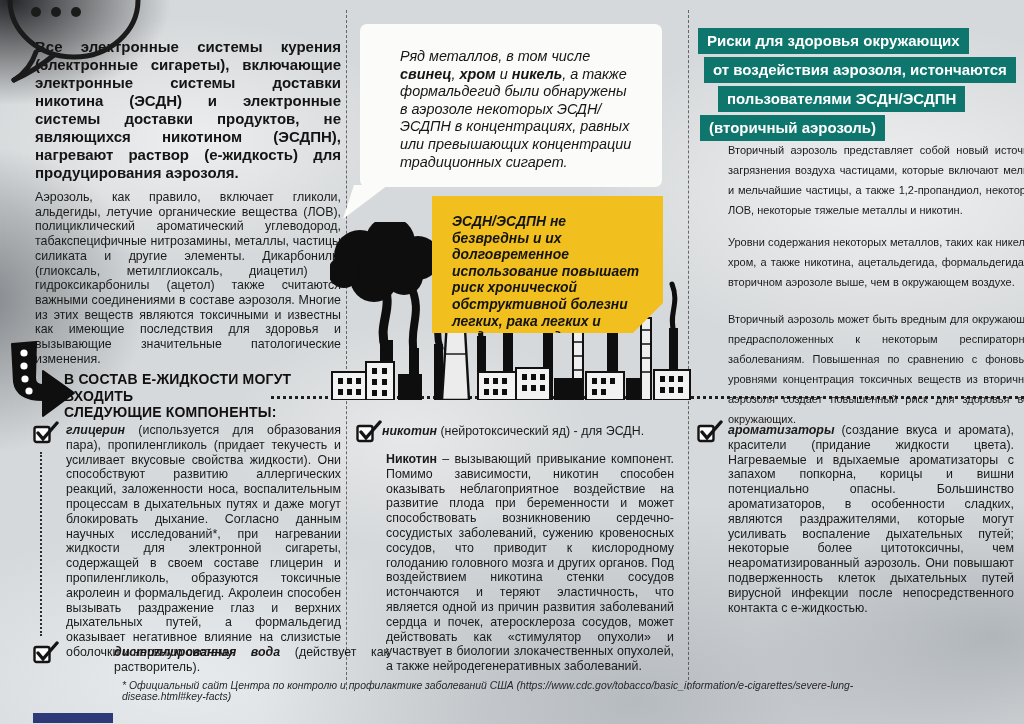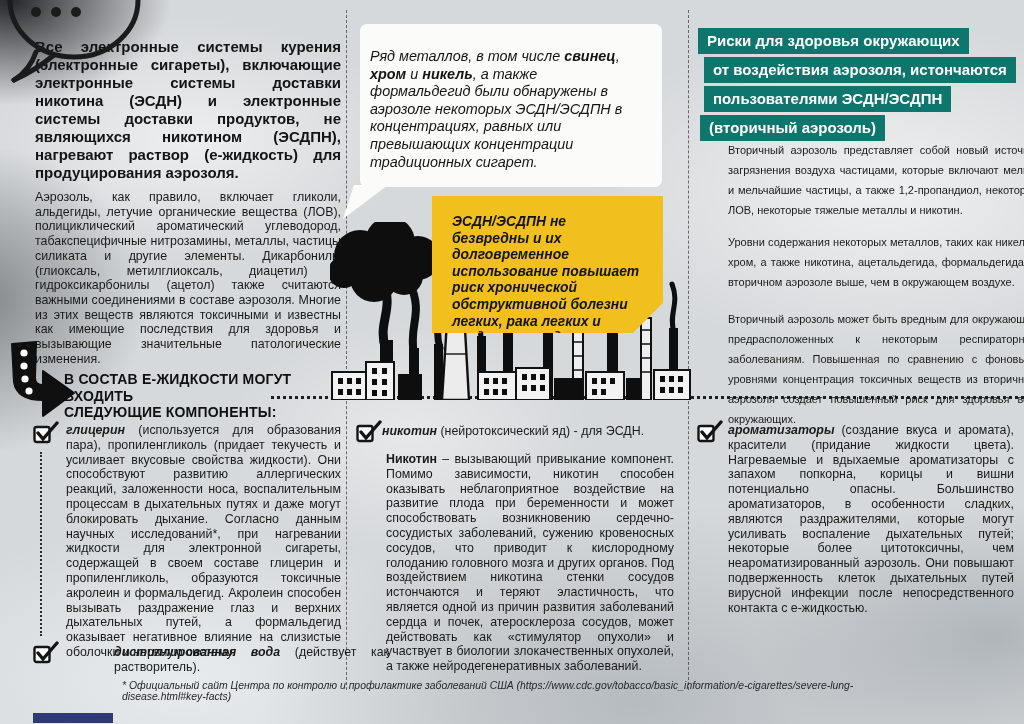--- a/index.html
+++ b/index.html
@@ -26,32 +26,32 @@
   .dotrule{position:absolute;left:271px;top:396px;width:753px;height:0;border-top:3px dotted #1f1f1f;}
   .minidots{position:absolute;left:40px;top:452px;height:184px;width:0;border-left:2px dotted #2d2d2d;}
   
   .intro{left:35px;top:38px;width:306px;font-size:15px;line-height:18px;font-weight:600;color:#141414;}
   .aerosol{left:35px;top:190px;width:306px;font-size:12.4px;line-height:14.7px;font-weight:500;}
   .sechead{left:64px;top:371px;width:290px;font-size:14px;line-height:16.5px;font-weight:700;letter-spacing:.2px;color:#101010;}
   .bullet-text{font-size:12.4px;line-height:14.8px;font-weight:500;}
   .lead{font-weight:700;font-style:italic;}
   .lead-upright{font-weight:700;}
   
-  .notebox{left:360px;top:24px;width:302px;height:163px;background:#fbfbfa;border-radius:7px;padding:24px 24px 0 10px;box-sizing:border-box;z-index:3;}
+  .notebox{left:360px;top:24px;width:302px;height:163px;background:#fbfbfa;border-radius:7px;padding:24px 24px 0 40px;box-sizing:border-box;z-index:3;}
   .notebox p{font-style:italic;font-size:14.4px;line-height:17.6px;font-weight:500;color:#151515;}
   .note-tail{left:354px;top:185px;width:0;height:0;border-left:0 solid transparent;border-right:34px solid transparent;border-top:34px solid #fbfbfa;z-index:3;transform:skewX(-18deg);transform-origin:top left;}
   
   .warnbox{left:432px;top:196px;width:231px;height:137px;background:#F2C01E;padding:17px 18px 0 20px;box-sizing:border-box;z-index:4;clip-path:polygon(0 0,100% 0,100% calc(100% - 30px),calc(100% - 30px) 100%,0 100%);}
   .warnbox p{font-style:italic;font-size:13.9px;line-height:16.6px;font-weight:600;color:#131313;}
   
   .striphdr{left:698px;top:28px;width:326px;z-index:2;}
   .striphdr .line{margin-bottom:3px;}
   .striphdr .line span{display:inline-block;background:#0f766e;color:#fff;font-size:15px;font-weight:600;line-height:19px;padding:3px 9px 4px 9px;}
   .striphdr .line:nth-child(2){margin-left:6px;}
-  .striphdr .line:nth-child(3){margin-left:6px;}
+  .striphdr .line:nth-child(3){margin-left:20px;}
   .striphdr .line:nth-child(4){margin-left:2px;}
   .rp{left:728px;width:312px;font-size:11px;line-height:20px;font-weight:500;}
   
   .footer{left:122px;top:680px;width:800px;font-style:italic;font-size:10.4px;font-weight:500;color:#26262a;}
   .bluebar{left:33px;top:713px;width:80px;height:10px;background:#2e3a77;}
   svg{display:block;}
 </style>
 </head>
 <body>
 

